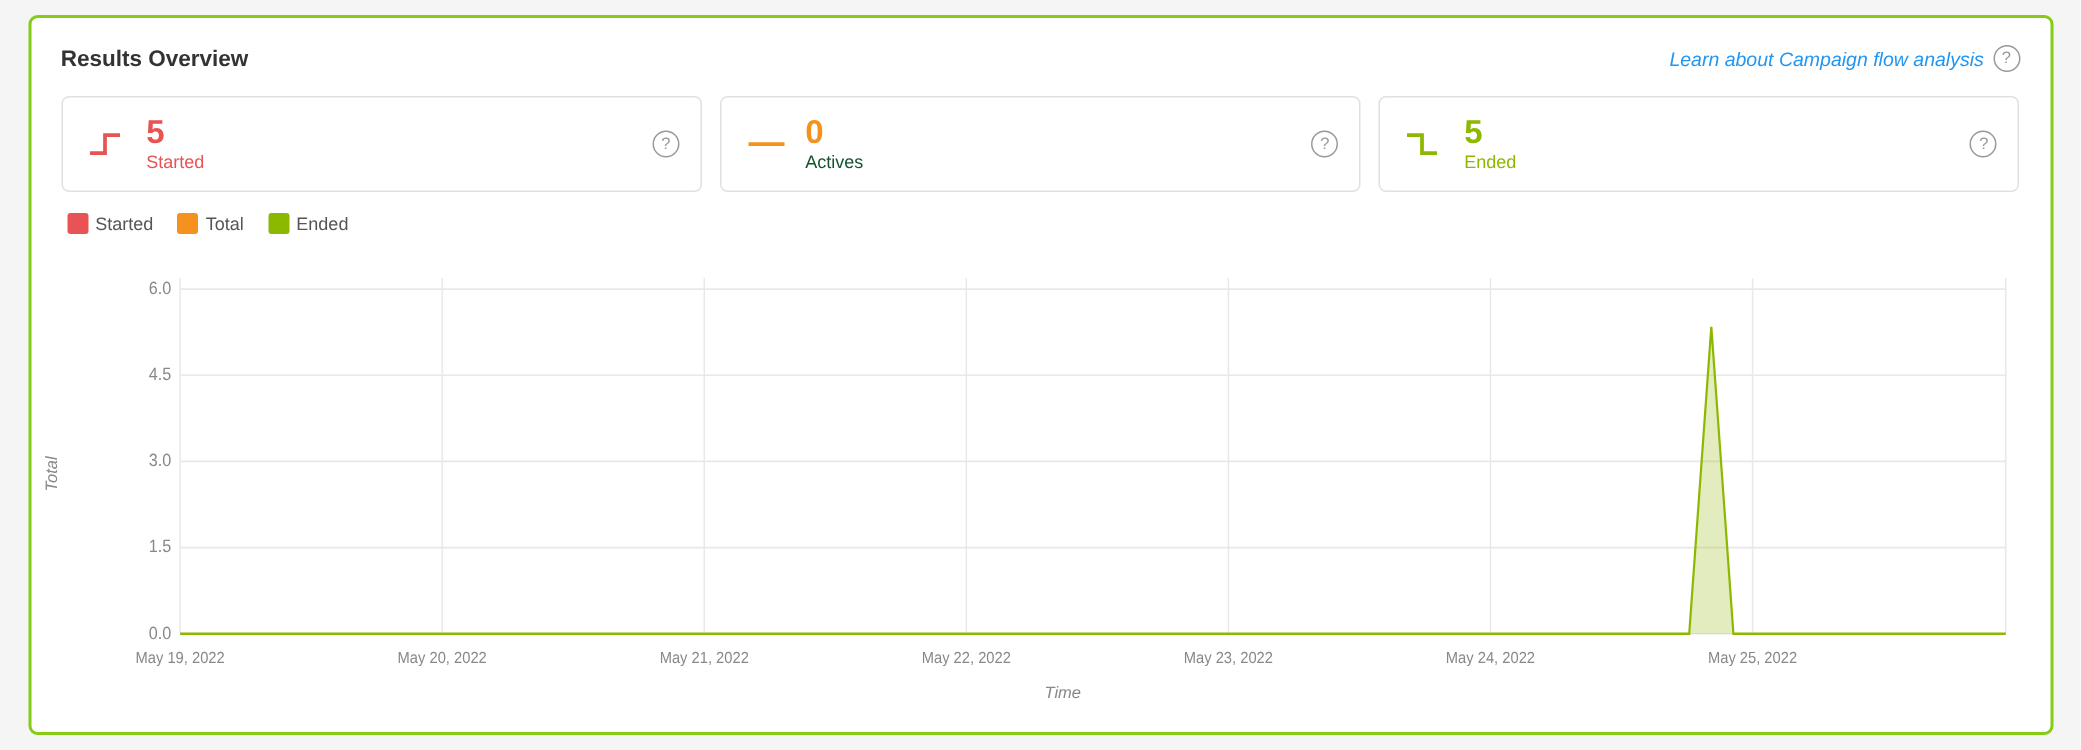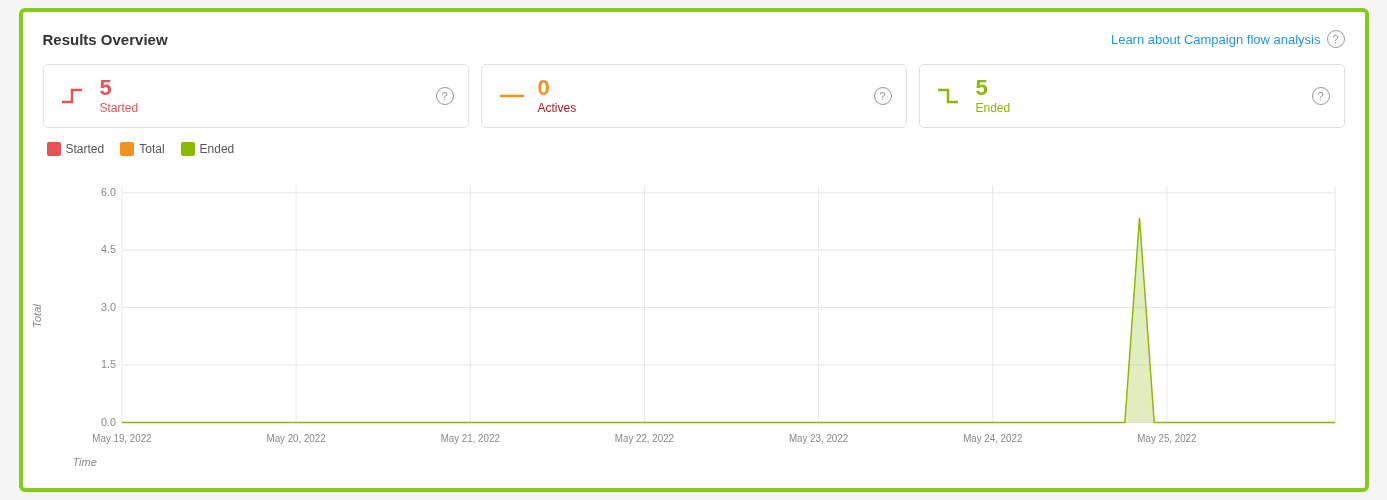--- a/index.html
+++ b/index.html
@@ -6,21 +6,21 @@
     body {
       font-family: -apple-system, BlinkMacSystemFont, 'Segoe UI', Arial, sans-serif;
       background: #f5f5f5;
       display: flex;
       align-items: center;
       justify-content: center;
       min-height: 100vh;
     }
     .card {
       background: #fff;
-      border: 4px solid #84cc16;
+      border: 2px solid #84cc16;
       border-radius: 6px;
       width: 1350px;
       padding: 18px 20px 20px 20px;
     }
     .card-header {
       display: flex;
       justify-content: space-between;
       align-items: center;
       margin-bottom: 16px;
     }
@@ -32,20 +32,21 @@
     .header-right {
       display: flex;
       align-items: center;
       gap: 6px;
     }
     .learn-link {
       color: #2196f3;
       font-size: 13px;
       text-decoration: none;
       cursor: pointer;
+      font-style: italic;
     }
     .help-circle {
       width: 18px;
       height: 18px;
       border-radius: 50%;
       border: 1.5px solid #999;
       color: #999;
       font-size: 11px;
       display: flex;
       align-items: center;
@@ -83,21 +84,21 @@
       font-weight: 700;
       line-height: 1;
     }
     .stat-label {
       font-size: 12px;
       margin-top: 2px;
     }
     .stat-started .stat-value { color: #e85454; }
     .stat-started .stat-label { color: #e85454; }
     .stat-actives .stat-value { color: #f5921e; }
-    .stat-actives .stat-label { color: #b91c1c; }
+    .stat-actives .stat-label { color: #14532d; }
     .stat-ended .stat-value { color: #8db800; }
     .stat-ended .stat-label { color: #8db800; }
     .legend-row {
       display: flex;
       align-items: center;
       gap: 16px;
       margin-bottom: 8px;
       padding-left: 4px;
     }
     .legend-item {
@@ -124,20 +125,21 @@
     .axis-label-y {
       position: absolute;
       left: -18px;
       top: 50%;
       transform: translateY(-50%) rotate(-90deg);
       font-size: 11px;
       color: #888;
       font-style: italic;
     }
     .axis-label-x {
+      text-align: center;
       font-size: 11px;
       color: #888;
       font-style: italic;
       margin-top: 12px;
     }
     .chart-wrapper {
       position: relative;
       padding-left: 30px;
     }
   </style>

